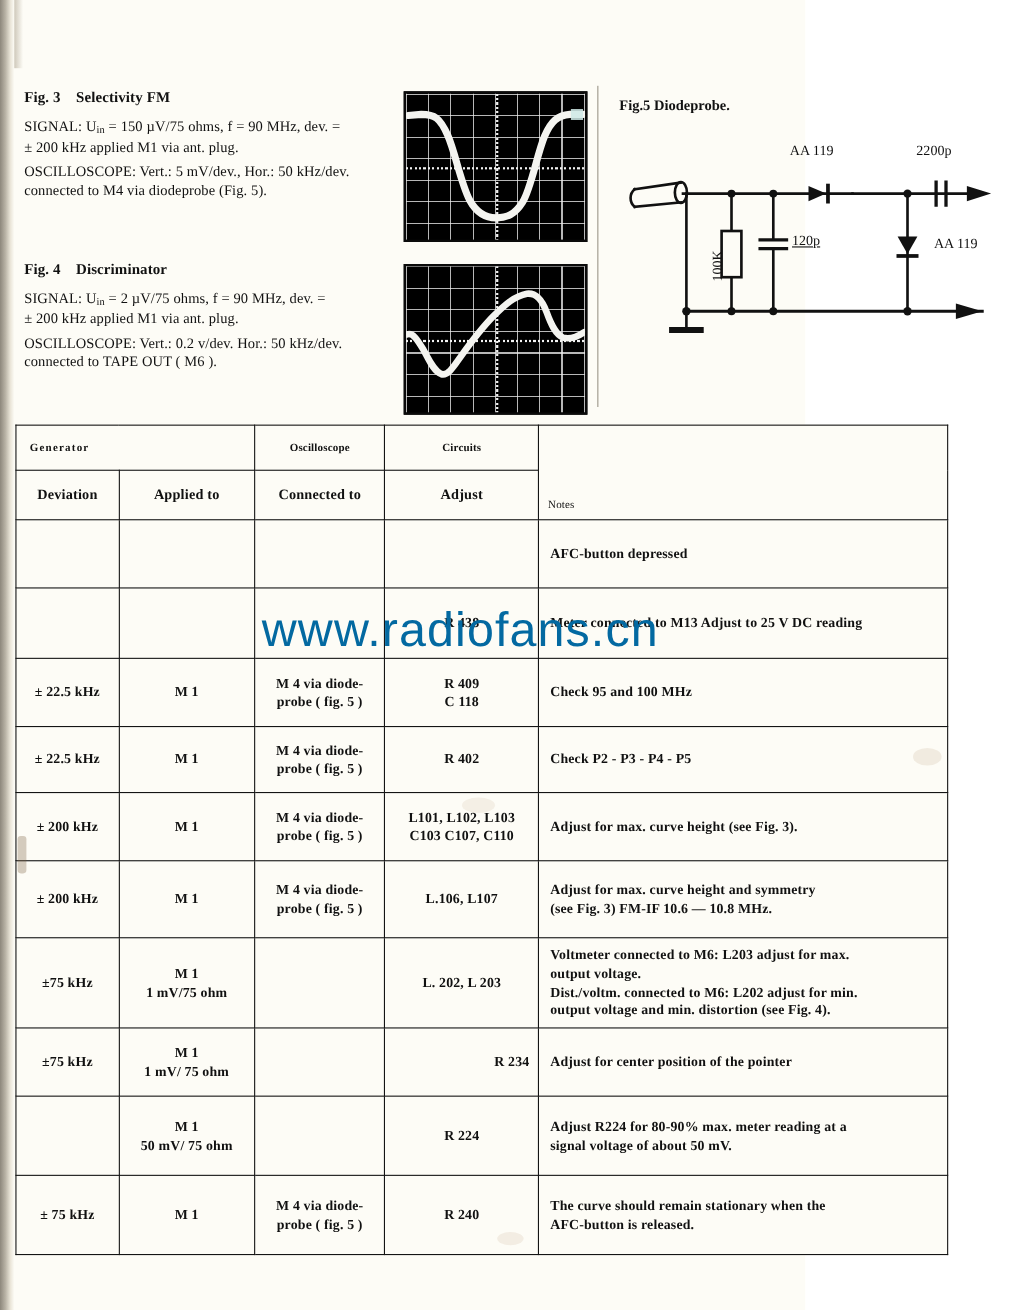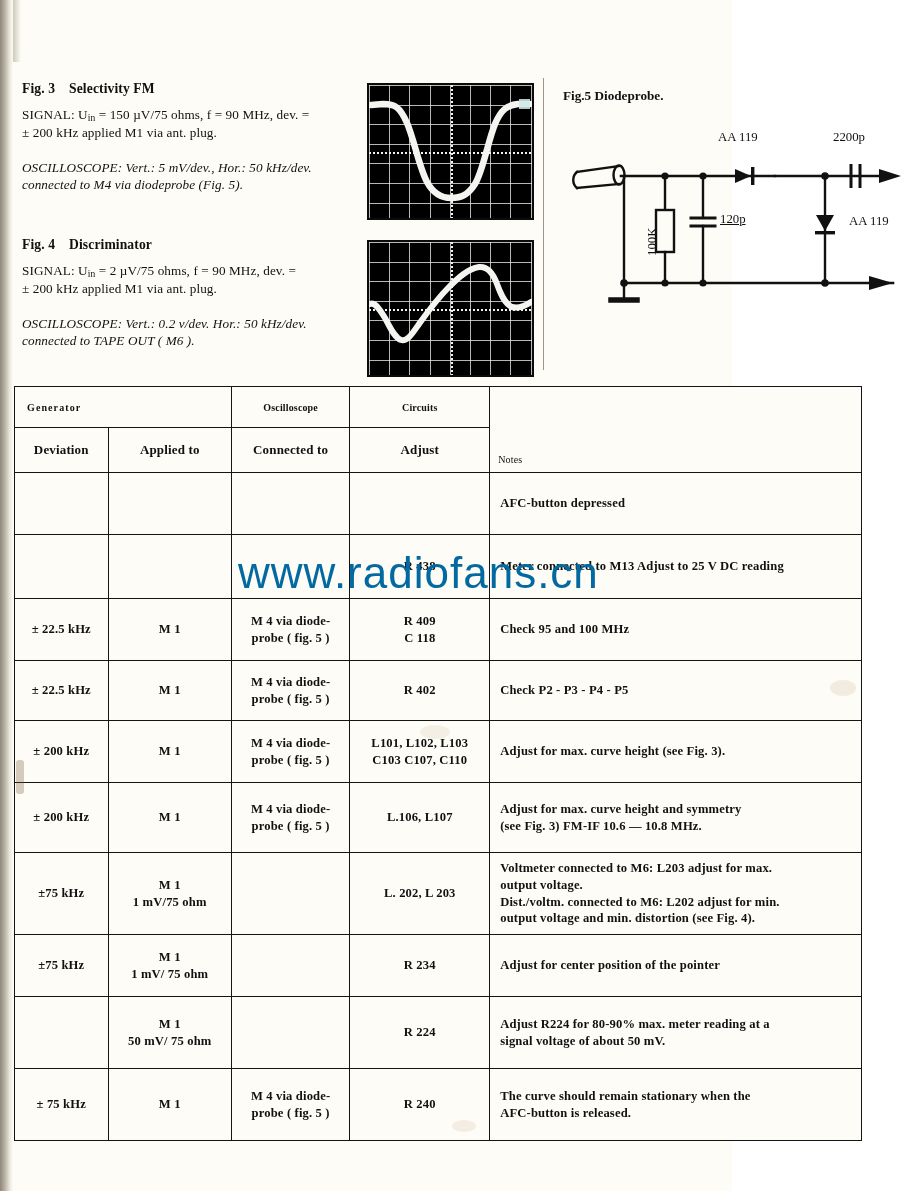--- a/index.html
+++ b/index.html
@@ -31,21 +31,21 @@
     font-size:13.2px;
     line-height:1.28;
     letter-spacing:.1px;
   }
   .fig-head{
     font-weight:bold;
     font-size:13.6px;
   }
   .fig-head .sp{display:inline-block;width:14px;}
   .para{margin-top:10px;}
-  .para2{margin-top:19px;font-style:italic;}
+  .para2{margin-top:6px;}
   sub{font-size:9.5px;vertical-align:-2px;}
 
   
   .scope{
     position:absolute;
     background:#000;
     overflow:hidden;
     border:2px solid #0b0b0b;
   }
   .scope .grid{
@@ -322,21 +322,21 @@
           <td class="l cell-stack" style="font-weight: bold; padding-left: 10px; white-space: pre-line;">Voltmeter connected to M6:  L203 adjust for max.
 output voltage.
 Dist./voltm. connected to M6:  L202 adjust for min.
 output voltage and min. distortion (see Fig. 4).</td>
         </tr>
         <tr style="height: 62px;">
           <td class="c cell-stack" style="white-space: pre-line;">±75   kHz</td>
           <td class="c cell-stack" style="white-space: pre-line;">M 1
 1 mV/ 75 ohm</td>
           <td class="c cell-stack" style="white-space: pre-line;"></td>
-          <td class="c cell-stack" style="white-space: pre-line;">R 234</td>
+          <td class="c cell-stack" style="white-space: pre-line; text-align: right;">R 234</td>
           <td class="l cell-stack" style="font-weight: bold; padding-left: 10px; white-space: pre-line;">Adjust for center position of the pointer</td>
         </tr>
         <tr style="height: 72px;">
           <td class="c cell-stack" style="white-space: pre-line;"></td>
           <td class="c cell-stack" style="white-space: pre-line;">M 1
 50 mV/ 75 ohm</td>
           <td class="c cell-stack" style="white-space: pre-line;"></td>
           <td class="c cell-stack" style="white-space: pre-line;">R 224</td>
           <td class="l cell-stack" style="font-weight: bold; padding-left: 10px; white-space: pre-line;">Adjust R224 for 80-90% max. meter reading at a
 signal voltage of about 50 mV.</td>

